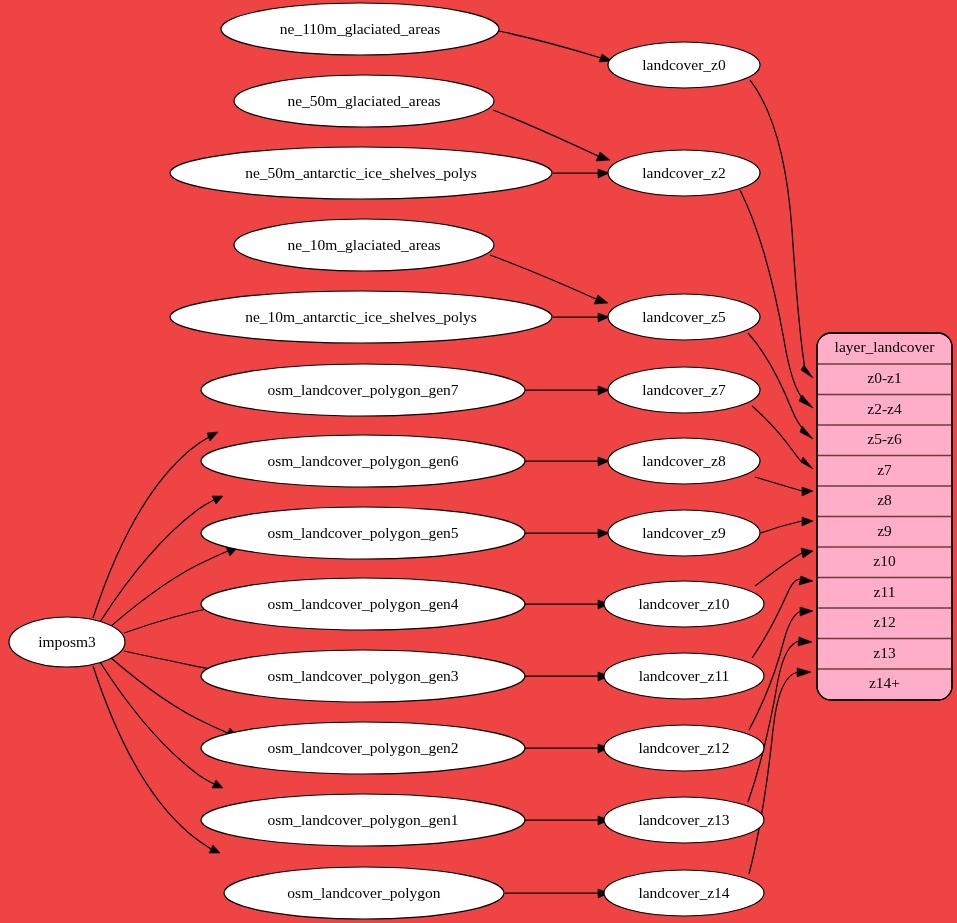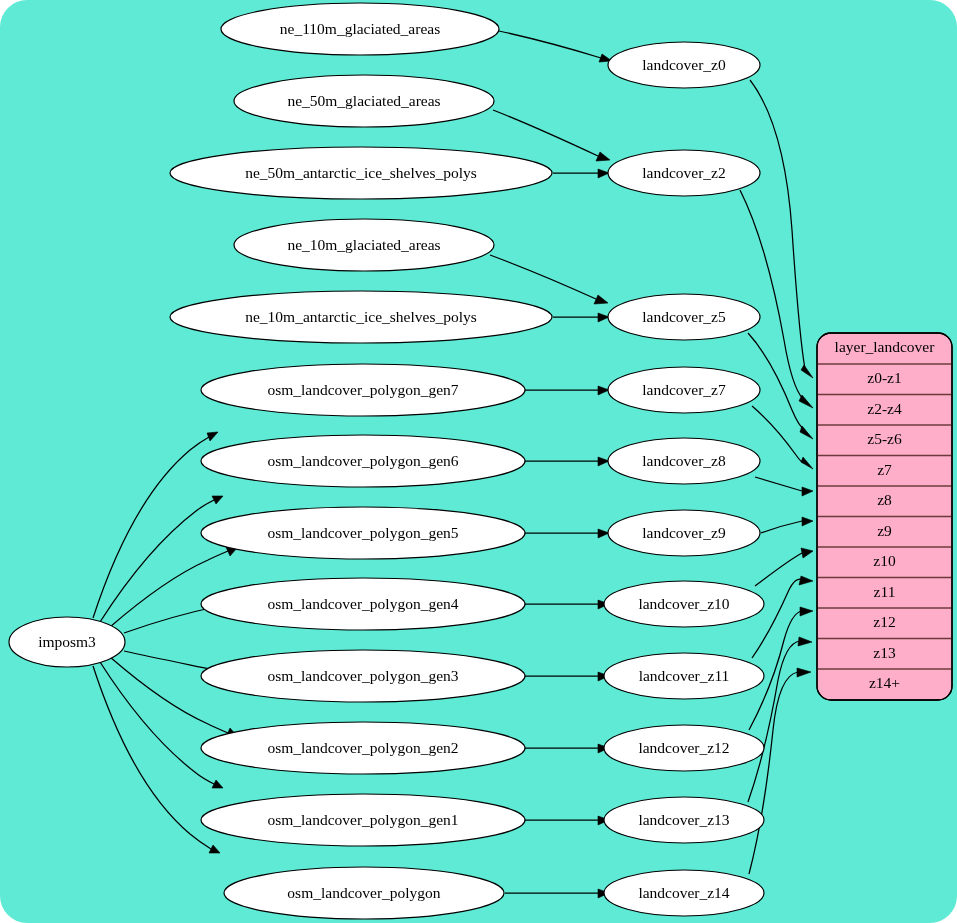--- a/index.html
+++ b/index.html
@@ -10,22 +10,21 @@
   body {
     width: 957px;
     height: 923px;
     overflow: hidden;
     font-family: "Liberation Serif", "DejaVu Serif", serif;
   }
   #graph-root {
     position: relative;
     width: 957px;
     height: 923px;
-    background: #5eead4;
-    border-radius: 27px;
+    background: #ef4444;
   }
   svg#graph-svg {
     display: block;
     width: 957px;
     height: 923px;
   }
   .node-ellipse {
     fill: #ffffff;
     stroke: #000000;
     stroke-width: 1.2;

